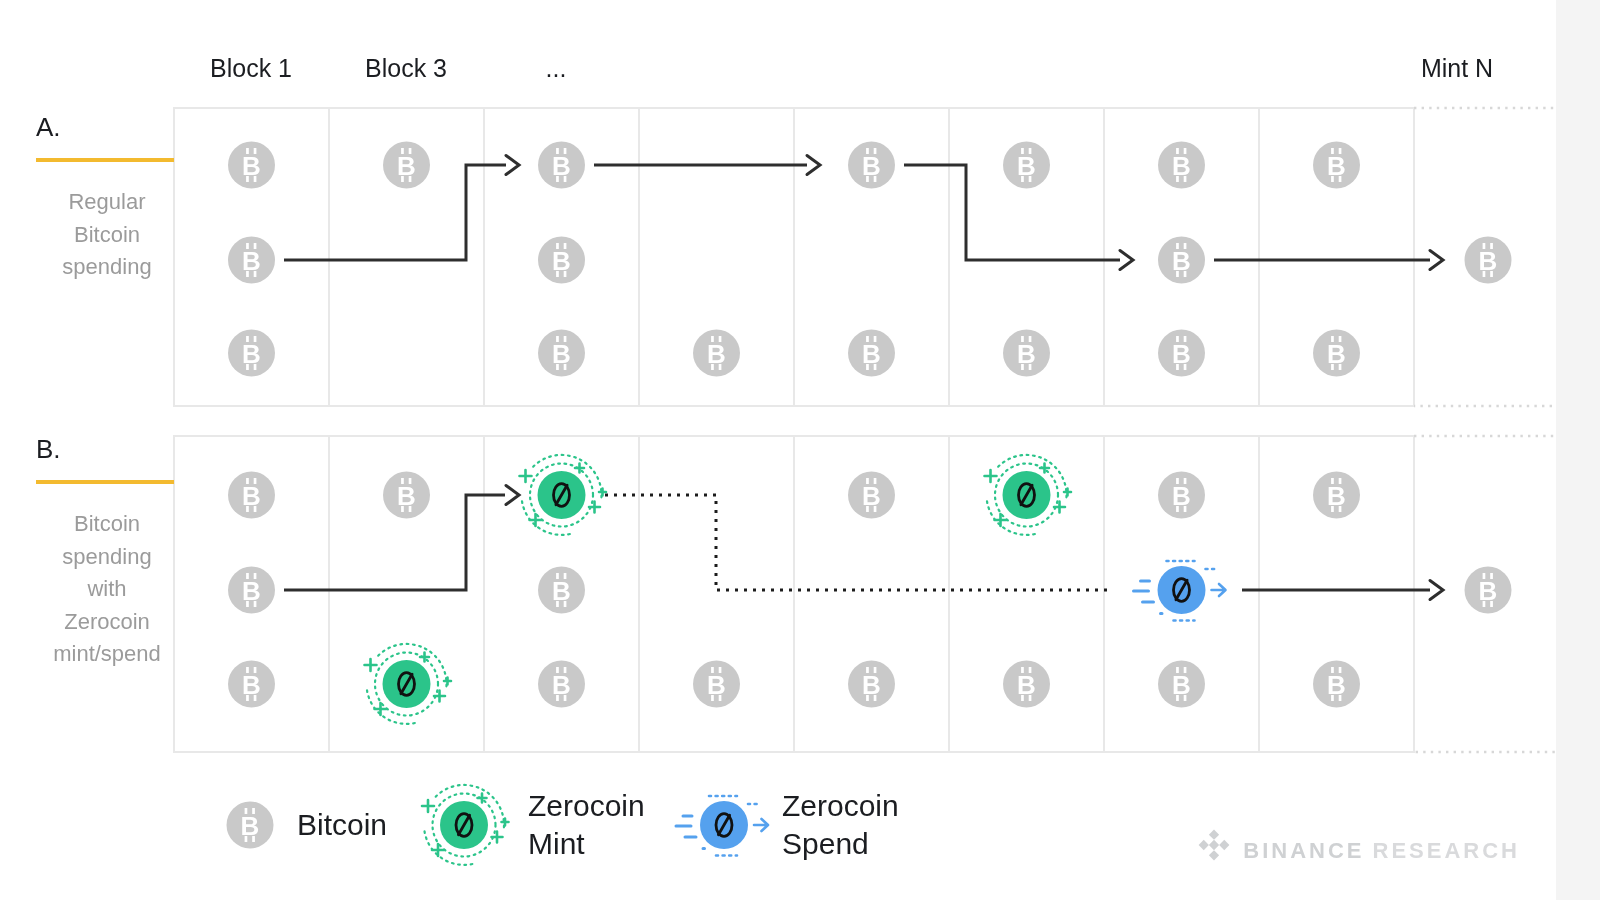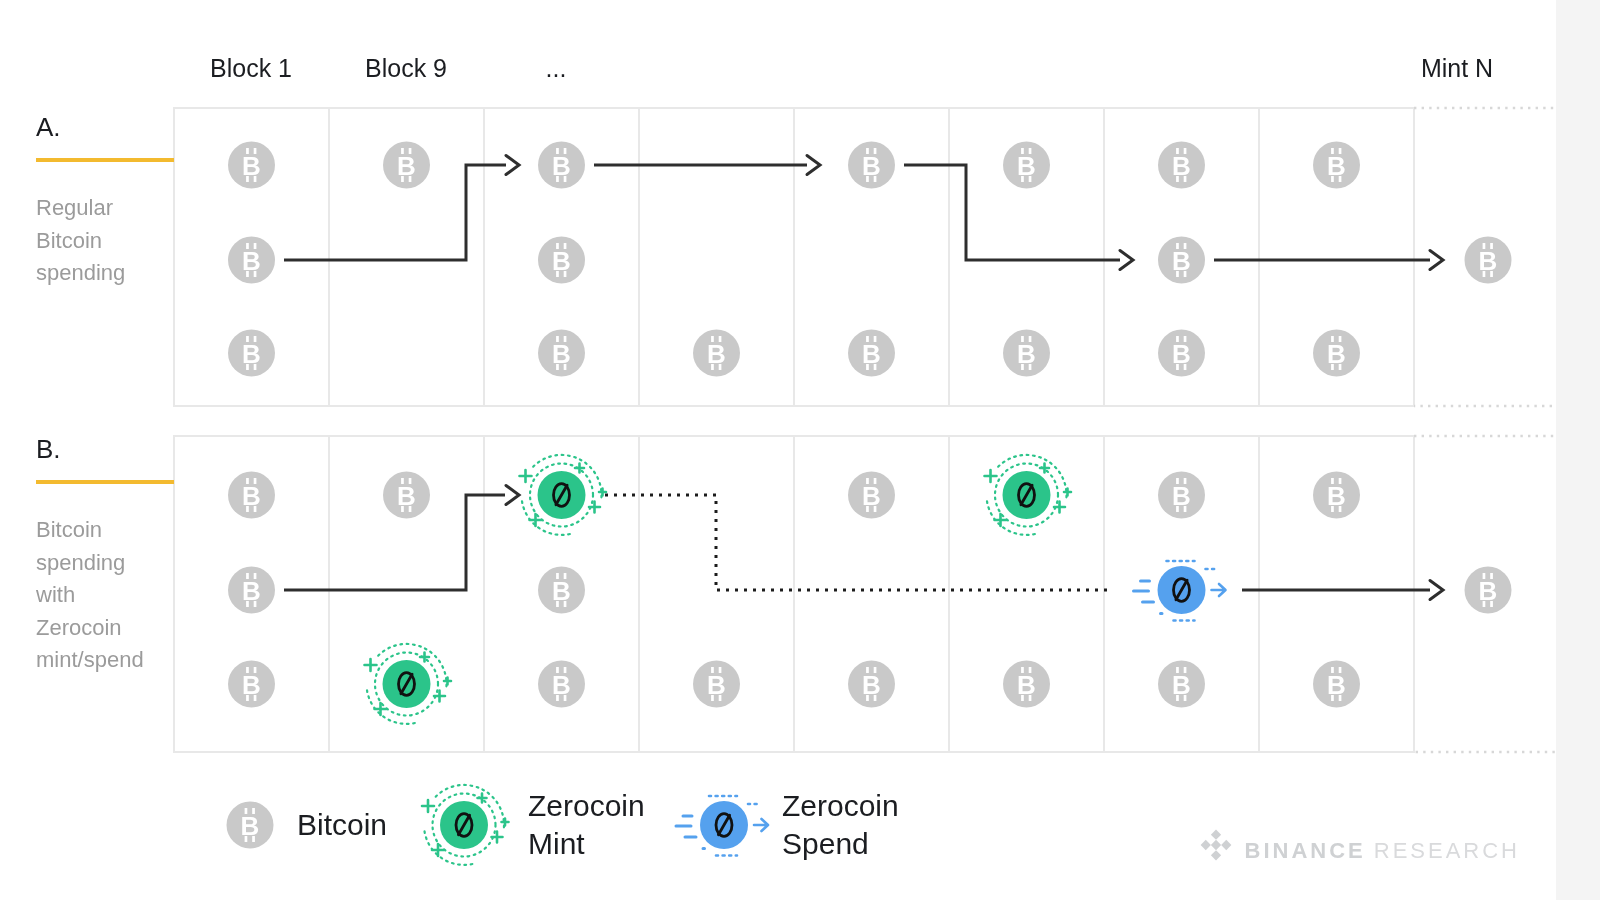--- a/index.html
+++ b/index.html
@@ -14,42 +14,42 @@
     position:absolute;top:54px;transform:translateX(-50%);
     font-size:25px;font-weight:500;color:var(--ink);white-space:nowrap;
   }
   
   .side{position:absolute;left:36px;width:142px;}
   #side-a{top:112px;}
   #side-b{top:434px;}
   .side-title{font-size:26px;font-weight:500;color:var(--ink);line-height:30px;}
   .side-rule{height:4px;width:138px;background:var(--accent-yellow);margin-top:16px;}
   .side-desc{
-    margin-top:30px;font-size:22px;color:var(--muted-text);
-    line-height:32.5px;white-space:pre-line;
+    margin-top:24px;font-size:22px;color:var(--muted-text);
+    line-height:32.5px;white-space:pre-line;text-align:center;
   }
   
   .legend-icon{position:absolute;width:100px;height:100px;}
   .legend-label{
     position:absolute;transform:translateY(-50%);
     font-size:30px;font-weight:500;color:var(--ink);
     line-height:38px;white-space:pre-line;
   }
   
   .logo{
     position:absolute;right:36px;top:818px;height:46px;
     display:flex;align-items:flex-end;
   }
   .logo-mark{width:38px;height:38px;margin-right:10px;}
   .logo-shape{fill:var(--logo-gray);}
   .logo-brand{
     font-size:22px;font-weight:700;letter-spacing:3px;color:var(--logo-gray);
   }
   .logo-suffix{
-    font-size:22px;font-weight:400;letter-spacing:3px;color:var(--logo-gray-light);
+    font-size:22px;font-weight:700;letter-spacing:3px;color:var(--logo-gray-light);
     margin-left:8px;
   }
   
   .grid-line{stroke:var(--grid-border);stroke-width:2;fill:none;}
   .ncol{stroke:var(--ncol-dotted-border);stroke-width:2.4;stroke-dasharray:2.4 5.2;fill:none;}
   .path-solid{stroke:var(--line-dark);stroke-width:3;fill:none;}
   .path-dotted{stroke:var(--dotted-path);stroke-width:3;stroke-dasharray:3 6;fill:none;}
   .chevron{stroke:var(--line-dark);stroke-width:3;fill:none;stroke-linecap:round;}
   .c-coin{fill:var(--coin-gray);}
   .t-coin{fill:var(--coin-glyph-white);font-family:"Liberation Sans",sans-serif;
@@ -180,21 +180,21 @@
           <use href="#sym-btc" transform="translate(871.5,684)" xlink:href="#sym-btc"></use>
           <use href="#sym-btc" transform="translate(1026.5,684)" xlink:href="#sym-btc"></use>
           <use href="#sym-btc" transform="translate(1181.5,684)" xlink:href="#sym-btc"></use>
           <use href="#sym-btc" transform="translate(1336.5,684)" xlink:href="#sym-btc"></use>
         </g>
       </g>
   </svg>
 
   <div id="header-layer">
       <div class="block-label" style="left: 251px;">Block 1</div>
-      <div class="block-label" style="left: 406px;">Block 9</div>
+      <div class="block-label" style="left: 406px;">Block 3</div>
       <div class="block-label" style="left: 556px;">...</div>
       <div class="block-label" style="left: 1457px;">Mint N</div>
     </div>
 
   <div class="side" id="side-a">
     <div class="side-title">A.</div>
     <div class="side-rule"></div>
     <div class="side-desc">Regular
 Bitcoin
 spending</div>

